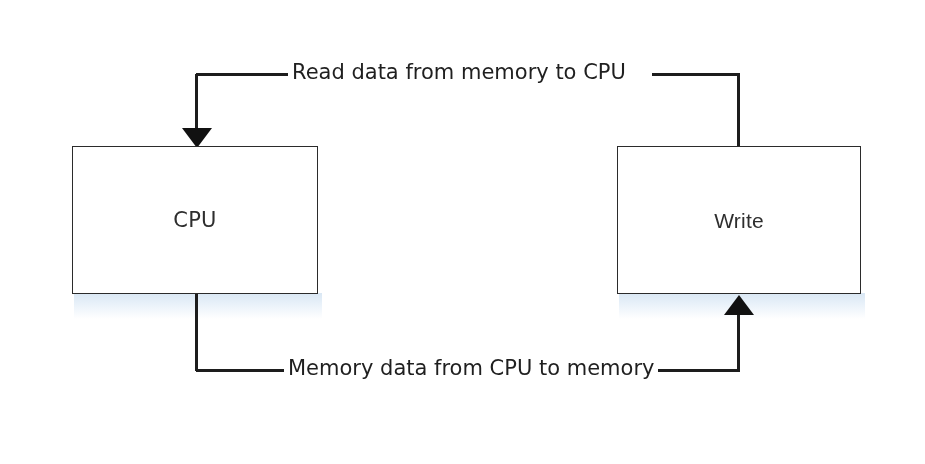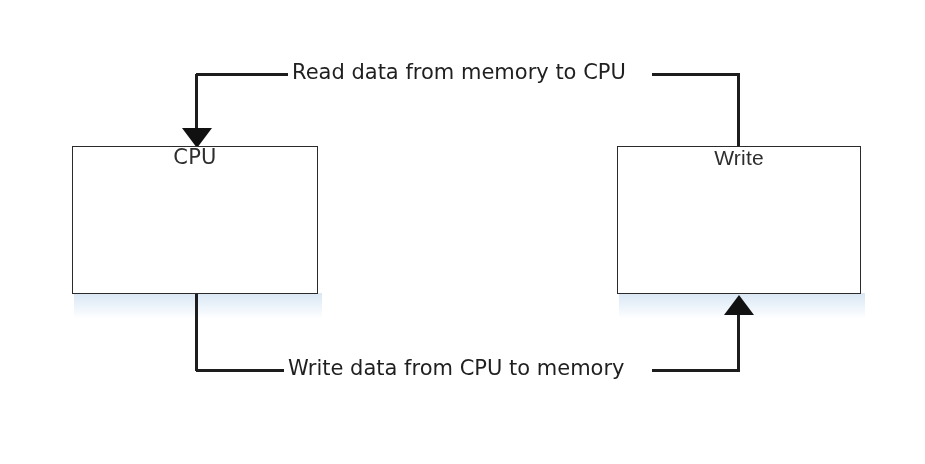--- a/index.html
+++ b/index.html
@@ -23,20 +23,21 @@
     height: 464px;
   }
 
   
   .node-box {
     position: absolute;
     box-sizing: border-box;
     background: #ffffff;
     border: 1.6px solid #2b2b2b;
     display: flex;
+    align-items: center;
     justify-content: center;
     z-index: 3;
   }
   .node-box .node-label {
     color: #2e2e2e;
     font-size: 21px;
     line-height: 1;
     letter-spacing: 0.2px;
     white-space: nowrap;
   }
@@ -162,21 +163,21 @@
   <div class="conn-h" id="read-seg-h-left"></div>
   <div class="conn-v" id="read-seg-v-left"></div>
   <div class="arrowhead" id="read-arrowhead"></div>
   <div class="edge-label" id="label-read">Read data from memory to CPU</div>
 
   <div class="conn-v" id="write-seg-v-left"></div>
   <div class="conn-h" id="write-seg-h-left"></div>
   <div class="conn-h" id="write-seg-h-right"></div>
   <div class="conn-v" id="write-seg-v-right"></div>
   <div class="arrowhead" id="write-arrowhead"></div>
-  <div class="edge-label" id="label-write">Write data from CPU to memory</div>
+  <div class="edge-label" id="label-write">Memory data from CPU to memory</div>
 
   <div class="node-box" id="node-cpu">
     <span class="node-label">CPU</span>
   </div>
 
   <div class="node-box" id="node-memory">
     <span class="node-label">Write</span>
   </div>
 
 </div>

